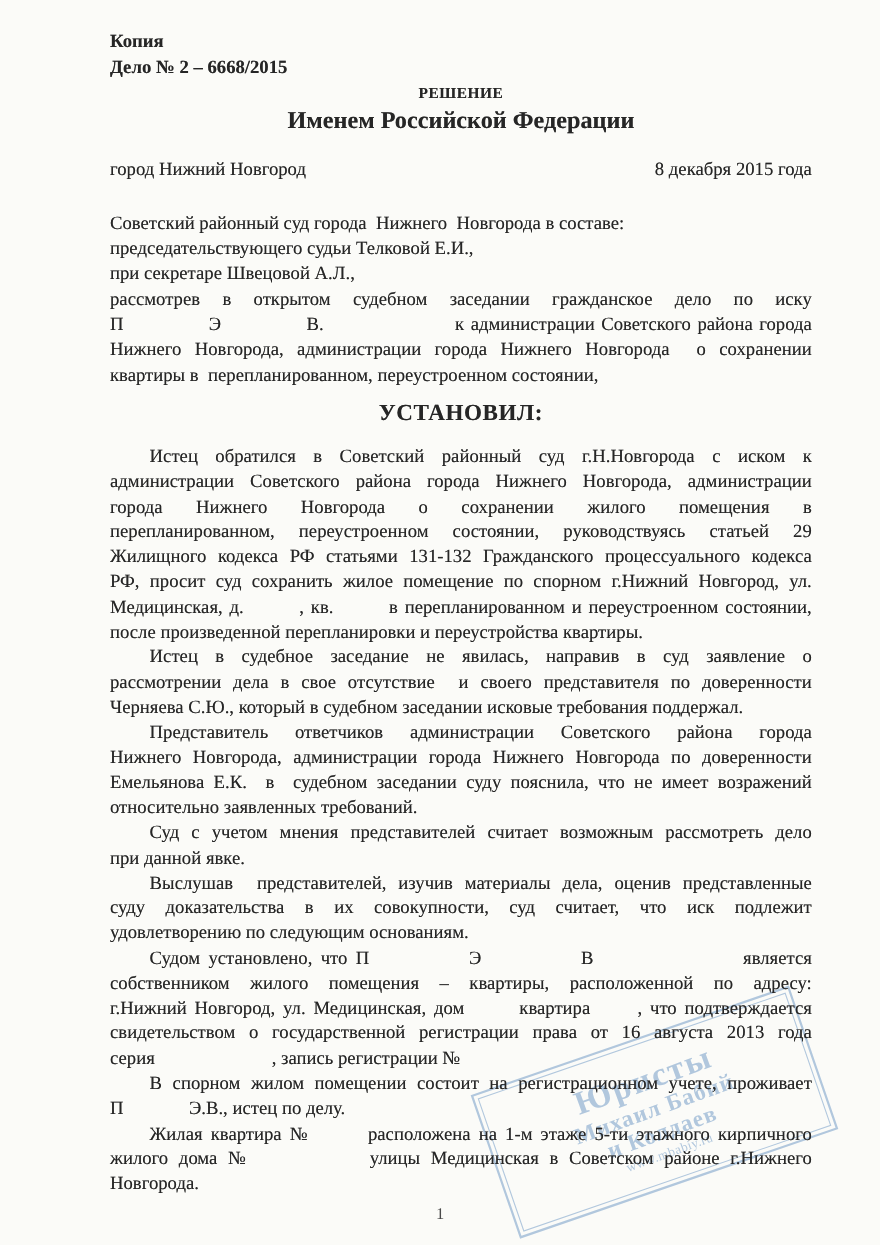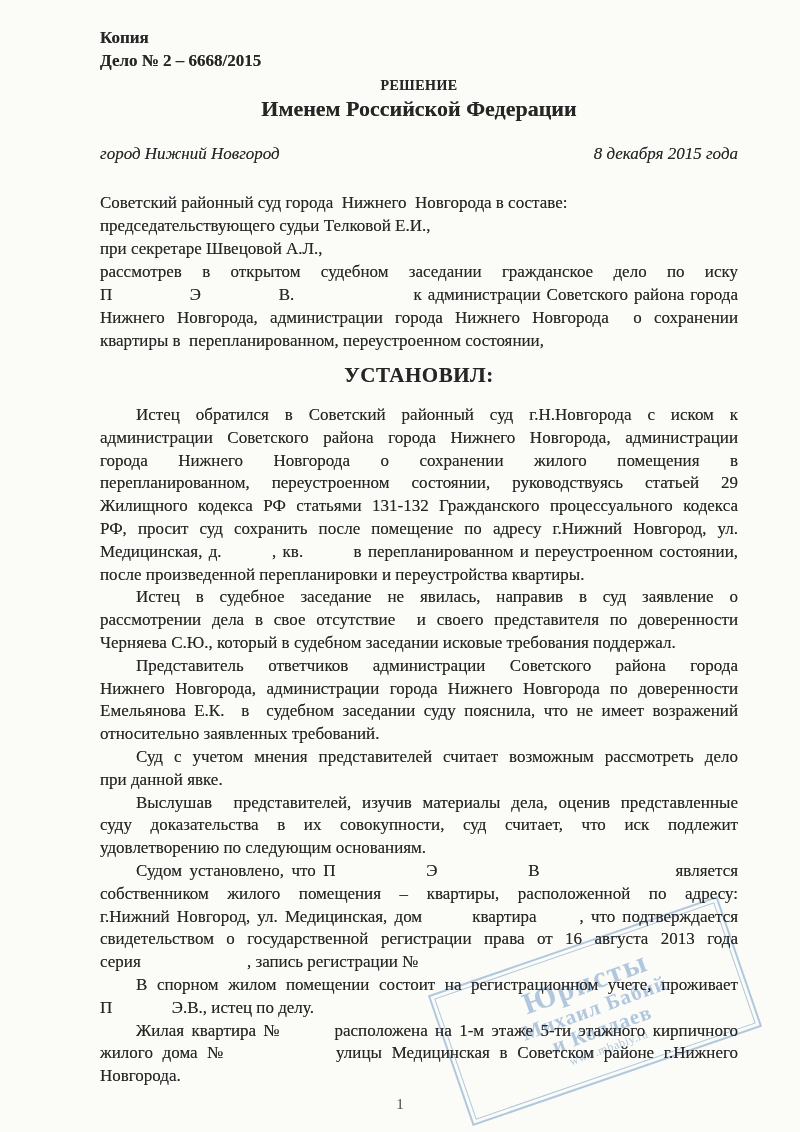--- a/index.html
+++ b/index.html
@@ -14,21 +14,21 @@
   .content{
     position:absolute;left:100px;top:26px;width:638px;
     z-index:1;
     font-size:17px;line-height:23px;
     text-shadow:0 0 0.6px rgba(40,40,40,0.55);
   }
   .hdr-bold{font-weight:bold;}
   .center{text-align:center;}
   .title{font-weight:bold;font-size:14px;margin-top:2px;letter-spacing:0.5px;}
   .subtitle{font-weight:bold;font-size:22px;}
-  .cityrow{display:flex;justify-content:space-between;margin-top:22px;font-style:italic;}
+  .cityrow{display:flex;justify-content:space-between;margin-top:22px;}
   .intro{margin-top:26px;}
   .heading{font-weight:bold;font-size:21px;text-align:center;margin-top:12px;letter-spacing:0.5px;}
   .body-block{margin-top:17px;line-height:22.8px;}
   .line{white-space:pre-wrap;text-align:left;}
   .line.j{text-align:justify;text-align-last:justify;}
   .line.ind{padding-left:36px;}
   .page-num{
     position:absolute;left:0;right:0;top:1096px;
     text-align:center;font-size:15px;color:#4a4a4a;z-index:1;
   }
@@ -89,21 +89,21 @@
       </div>
 
     <div class="heading">УСТАНОВИЛ:</div>
 
     <div class="body-block" id="body-block">
         <div class="line j ind">Истец обратился в Советский районный суд г.Н.Новгорода с иском к</div>
         <div class="line j">администрации Советского района города Нижнего Новгорода, администрации</div>
         <div class="line j">города Нижнего Новгорода о сохранении жилого помещения в</div>
         <div class="line j">перепланированном, переустроенном состоянии, руководствуясь статьей 29</div>
         <div class="line j">Жилищного кодекса РФ статьями 131-132 Гражданского процессуального кодекса</div>
-        <div class="line j">РФ, просит суд сохранить после помещение по адресу г.Нижний Новгород, ул.</div>
+        <div class="line j">РФ, просит суд сохранить жилое помещение по спорном г.Нижний Новгород, ул.</div>
         <div class="line j">Медицинская, д.        , кв.        в перепланированном и переустроенном состоянии,</div>
         <div class="line">после произведенной перепланировки и переустройства квартиры.</div>
         <div class="line j ind">Истец в судебное заседание не явилась, направив в суд заявление о</div>
         <div class="line j">рассмотрении дела в свое отсутствие  и своего представителя по доверенности</div>
         <div class="line">Черняева С.Ю., который в судебном заседании исковые требования поддержал.</div>
         <div class="line j ind">Представитель ответчиков администрации Советского района города</div>
         <div class="line j">Нижнего Новгорода, администрации города Нижнего Новгорода по доверенности</div>
         <div class="line j">Емельянова Е.К.  в  судебном заседании суду пояснила, что не имеет возражений</div>
         <div class="line">относительно заявленных требований.</div>
         <div class="line j ind">Суд с учетом мнения представителей считает возможным рассмотреть дело</div>

